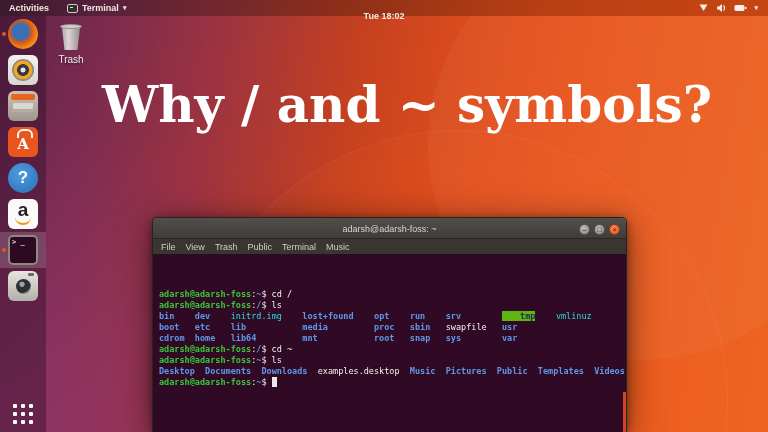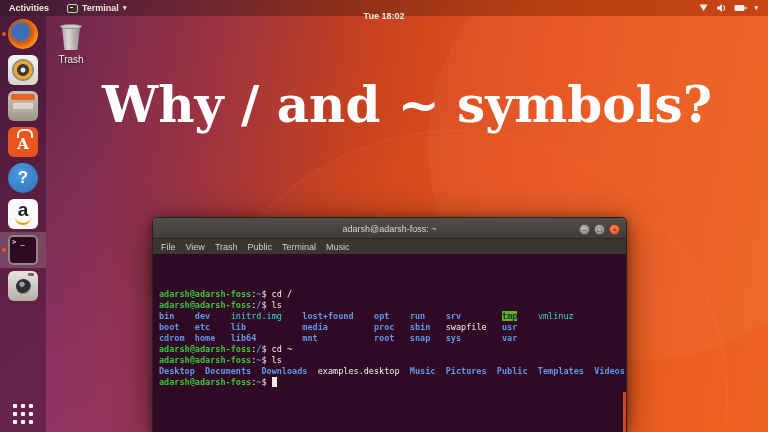--- a/index.html
+++ b/index.html
@@ -89,21 +89,21 @@
   .menubar { height:15px; background:#393632; display:flex; align-items:center; padding-left:3px; }
   .menu-item { font-size:9px; color:#d2cdc6; padding:0 5px; }
   .term-body { position:relative; height:calc(100% - 36px); background:var(--term-bg);
     font-family:"DejaVu Sans Mono", monospace; font-size:8.5px; line-height:11px; padding:2px 0 0 6px;
     white-space:pre; color:var(--tw); }
   .t-line { height:11px; }
   .seg-g { color:var(--tg); font-weight:bold; }
   .seg-b { color:var(--tb); font-weight:bold; }
   .seg-c { color:var(--tc); font-weight:normal; }
   .seg-w { color:var(--tw); }
-  .seg-tmp { color:var(--tmpfg); background:var(--tmpbg); font-weight:bold; }
+  .seg-tmp { color:var(--tmpfg); background:var(--tmpbg); font-weight:bold;padding-left:18px; }
   .seg-cur { background:#eceae7; color:transparent; }
   .term-scrollbar { position:absolute; right:0; top:138px; bottom:0; width:3px; background:var(--accent); opacity:.85; }
 </style>
 </head>
 <body>
 
 <div class="screen">
   <div class="petal p1"></div>
   <div class="petal p2"></div>
 

